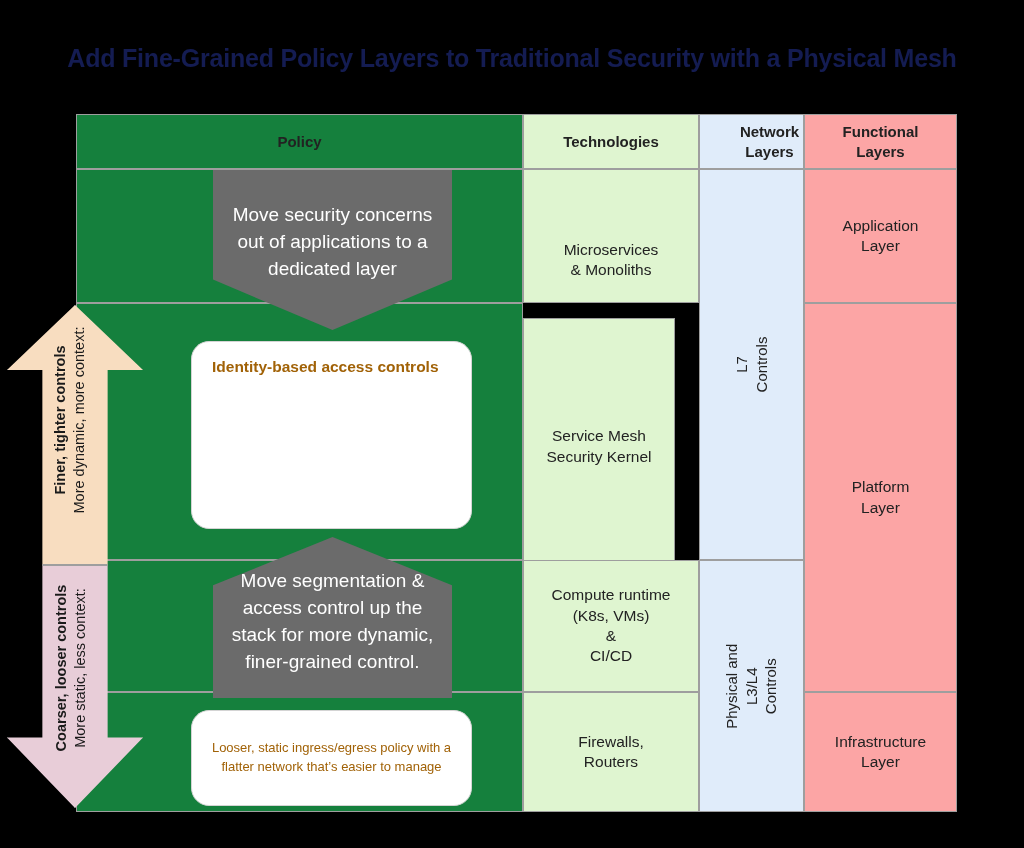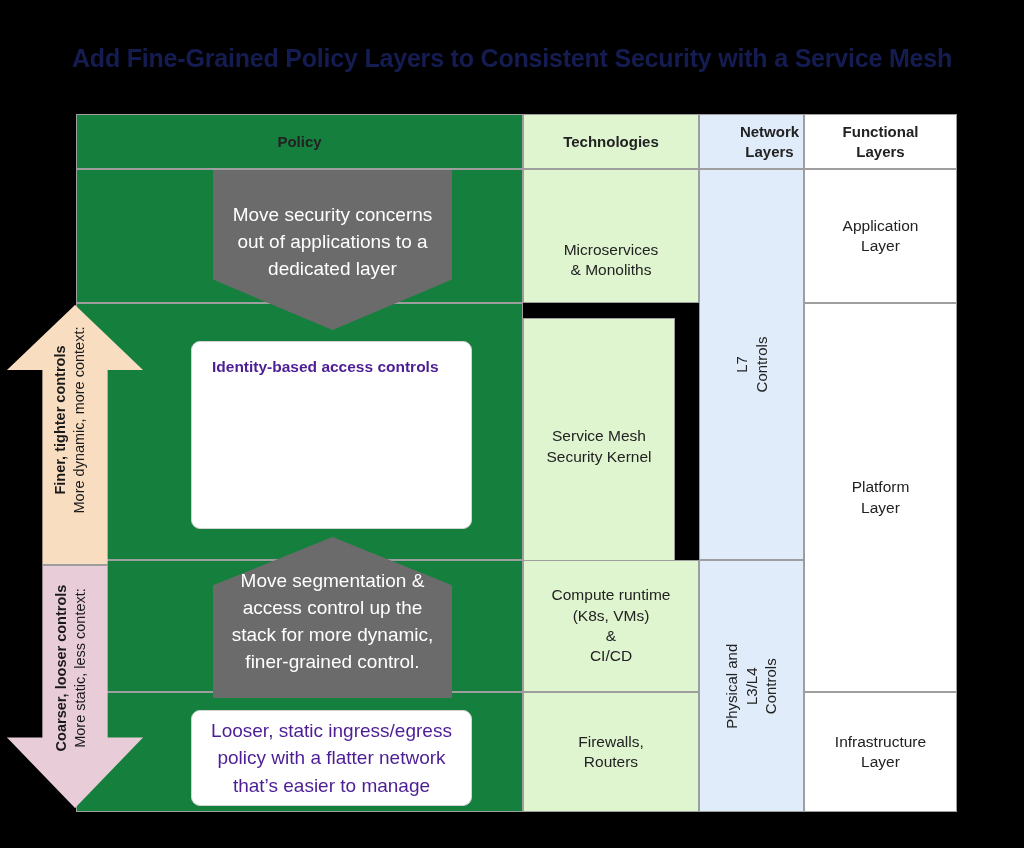--- a/index.html
+++ b/index.html
@@ -49,21 +49,21 @@
     color: #222222;
     line-height: 1.32;
   }
   .hdr {
     font-weight: bold;
     font-size: 15px;
   }
   .c-policy { background: #15803d; }
   .c-tech   { background: #dff5d0; }
   .c-net    { background: #e0ecfa; }
-  .c-func   { background: #ffffff; text-align: center; }
+  .c-func   { background: #fca5a5; text-align: center; }
 
   .rot {
     transform: rotate(-90deg);
     white-space: pre-line;
     font-size: 15px;
     color: #222222;
     line-height: 1.3;
   }
 
   
@@ -99,23 +99,23 @@
     clip-path: polygon(50% 0, 100% 30%, 100% 100%, 0 100%, 0 30%);
     align-items: flex-end;
     padding-bottom: 22px;
   }
 
   
   .white-card {
     position: absolute;
     background: #ffffff;
     border: 1px solid #d4d4d4;
-    border-radius: 9px;
+    border-radius: 18px;
     box-sizing: border-box;
-    color: #4c1d95;
+    color: #a16207;
   }
   #card-identity {
     left: 191px;
     top: 341px;
     width: 281px;
     height: 188px;
     padding: 16px 20px 0 20px;
   }
   #card-identity .card-heading {
     font-weight: bold;
@@ -141,21 +141,21 @@
   }
   #card-looser {
     left: 191px;
     top: 710px;
     width: 281px;
     height: 96px;
     display: flex;
     align-items: center;
     justify-content: center;
     text-align: center;
-    font-size: 19px;
+    font-size: 13px;
     line-height: 1.45;
     padding: 0 16px;
   }
 
   
   .side-arrow {
     position: absolute;
     box-sizing: border-box;
   }
   #arrow-up {
@@ -201,21 +201,21 @@
     top: 648px;
     width: 220px;
     height: 40px;
   }
   .lbl-line1 { font-weight: normal; }
   .lbl-line2 { font-weight: bold; }
 </style>
 </head>
 <body>
 
-<div id="title">Add Fine-Grained Policy Layers to Consistent Security with a Service Mesh</div>
+<div id="title">Add Fine-Grained Policy Layers to Traditional Security with a Physical Mesh</div>
 
 <div id="table">
 
   <div class="cell c-policy hdr" style="left:0;top:0;width:447px;height:55px;">
     <span>Policy</span>
   </div>
   <div class="cell c-tech hdr" style="left:447px;top:0;width:176px;height:55px;">
     <span style="white-space:pre-line;">Technologies</span>
   </div>
   <div class="cell c-net hdr" style="left:623px;top:0;width:105px;height:55px;padding-left:36px;">

